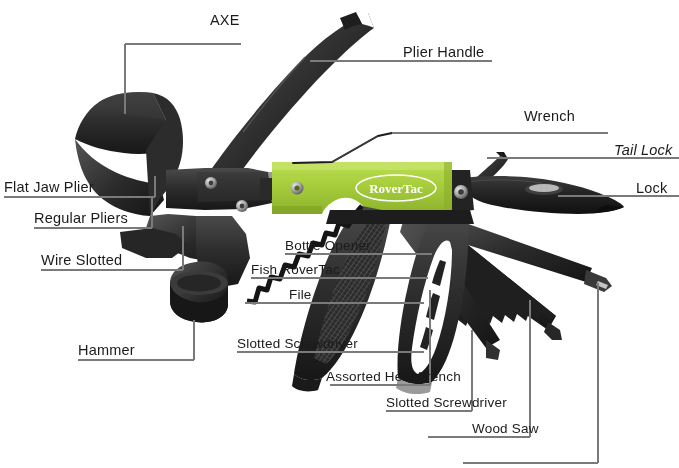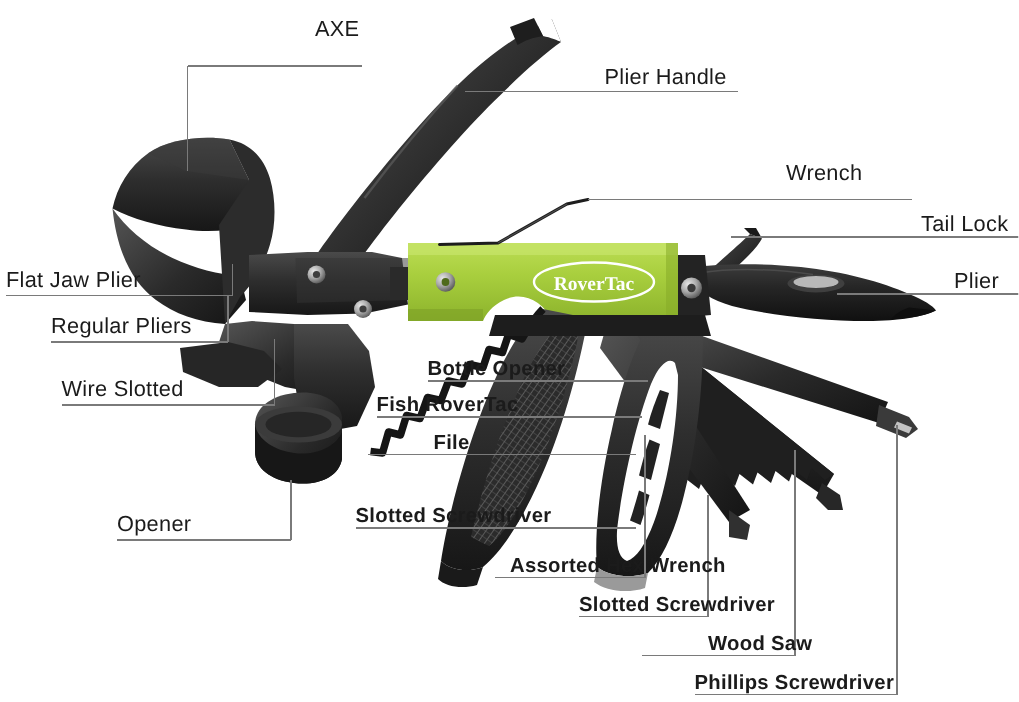--- a/index.html
+++ b/index.html
@@ -30,21 +30,21 @@
   }
   .lbl {
     position: absolute;
     font-family: "Liberation Sans", sans-serif;
     font-size: 14.5px;
     color: #1b1b1b;
     white-space: nowrap;
     letter-spacing: 0.2px;
     line-height: 1;
   }
-  .lbl.small { font-size: 13.5px; font-weight: bold; }
+  .lbl.small { font-size: 13.5px; }
 </style>
 </head>
 <body>
 
 <div id="stage">
 
   <svg id="art" viewBox="0 0 679 468">
     <defs>
       <linearGradient id="gMetal" x1="0" y1="0" x2="0" y2="1">
         <stop offset="0%" stop-color="#4a4a4a"></stop>
@@ -309,41 +309,40 @@
       <path d="M598 463 L598 283"></path>
     </g>
   </svg>
 
   <div class="lbl" style="left:210px; top:13px;">AXE</div>
 
   <div class="lbl" style="left:403px; top:45px;text-align:right;">Plier Handle</div>
 
   <div class="lbl" style="left:524px; top:109px;">Wrench</div>
 
-  <div class="lbl" style="left:614px; top:143px;">Tail Lock</div>
-
-  <div class="lbl" style="left:636px; top:181px;">Plier</div>
+  <div class="lbl" style="left:614px; top:143px;font-style:italic;">Tail Lock</div>
+
+  <div class="lbl" style="left:636px; top:181px;">Lock</div>
 
   <div class="lbl" style="left:34px; top:211px;">Regular Pliers</div>
 
   <div class="lbl" style="left:4px; top:180px;">Flat Jaw Plier</div>
 
   <div class="lbl" style="left:41px; top:253px;">Wire Slotted</div>
 
-  <div class="lbl" style="left:78px; top:343px;">Opener</div>
+  <div class="lbl" style="left:78px; top:343px;">Hammer</div>
 
   <div class="lbl small" style="left:285px; top:239px;">Bottle Opener</div>
 
   <div class="lbl small" style="left:251px; top:263px;">Fish RoverTac</div>
 
   <div class="lbl small" style="left:245px; top:288px;margin-left:44px;">File</div>
 
   <div class="lbl small" style="left:237px; top:337px;">Slotted Screwdriver</div>
 
-  <div class="lbl small" style="left:340px; top:370px;text-align:right;">Assorted Hex Wrench</div>
+  <div class="lbl small" style="left:326px; top:370px;text-align:right;">Assorted Hex Wrench</div>
 
   <div class="lbl small" style="left:386px; top:396px;">Slotted Screwdriver</div>
 
   <div class="lbl small" style="left:428px; top:422px;margin-left:44px;">Wood Saw</div>
 
-  <div class="lbl small" style="left:463px; top:448px;">Phillips Screwdriver</div>
 
 </div>
 
 </body></html>

